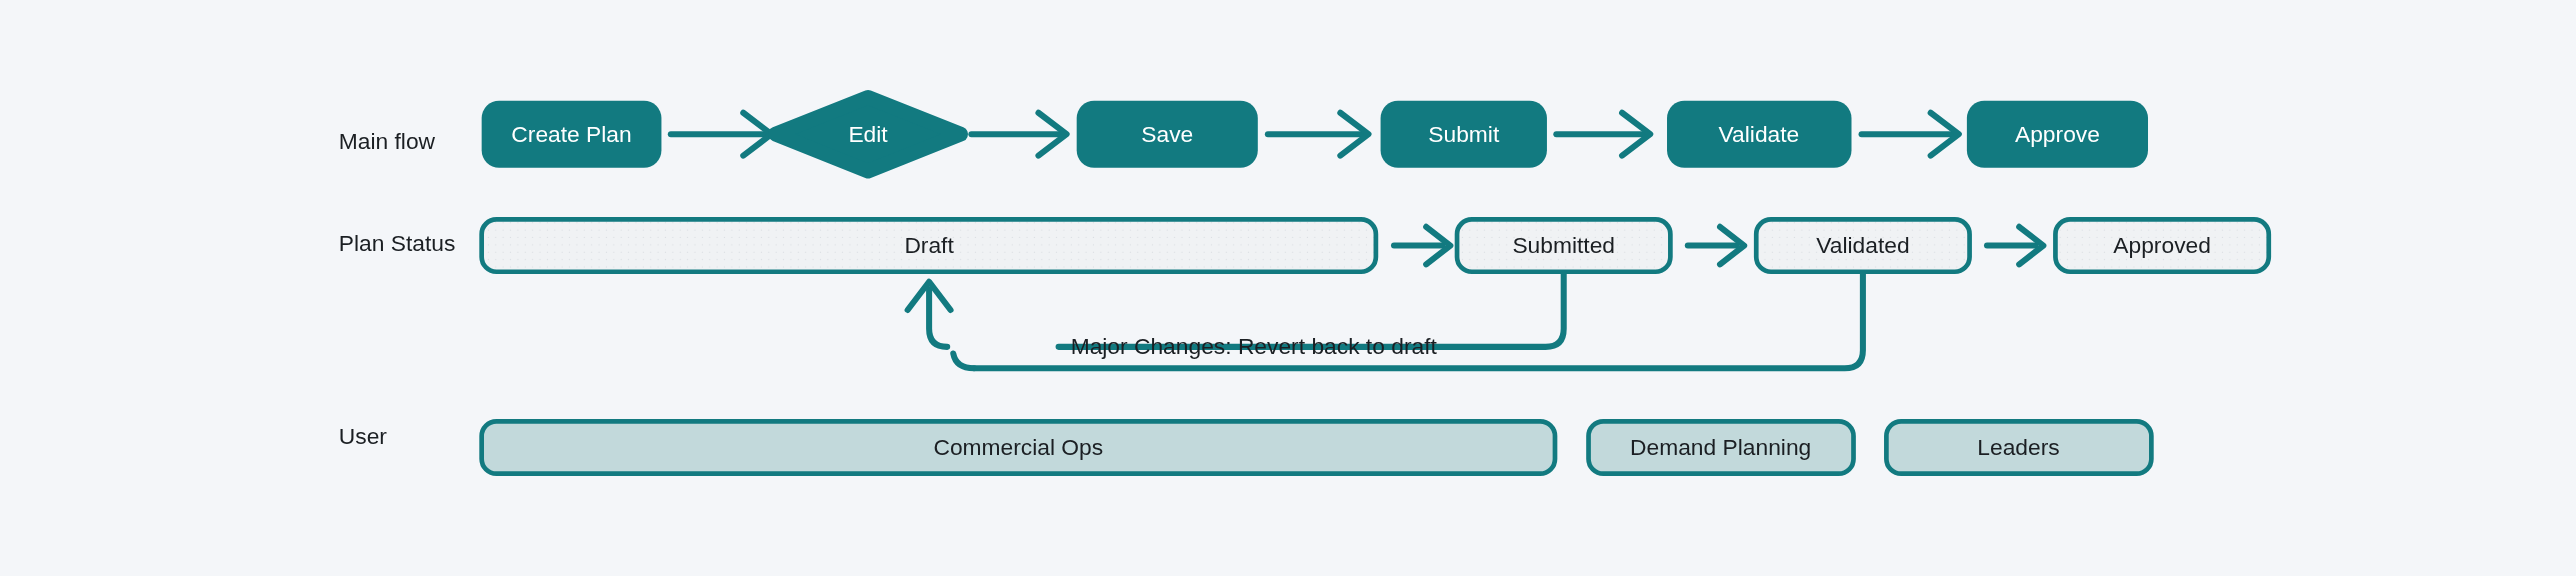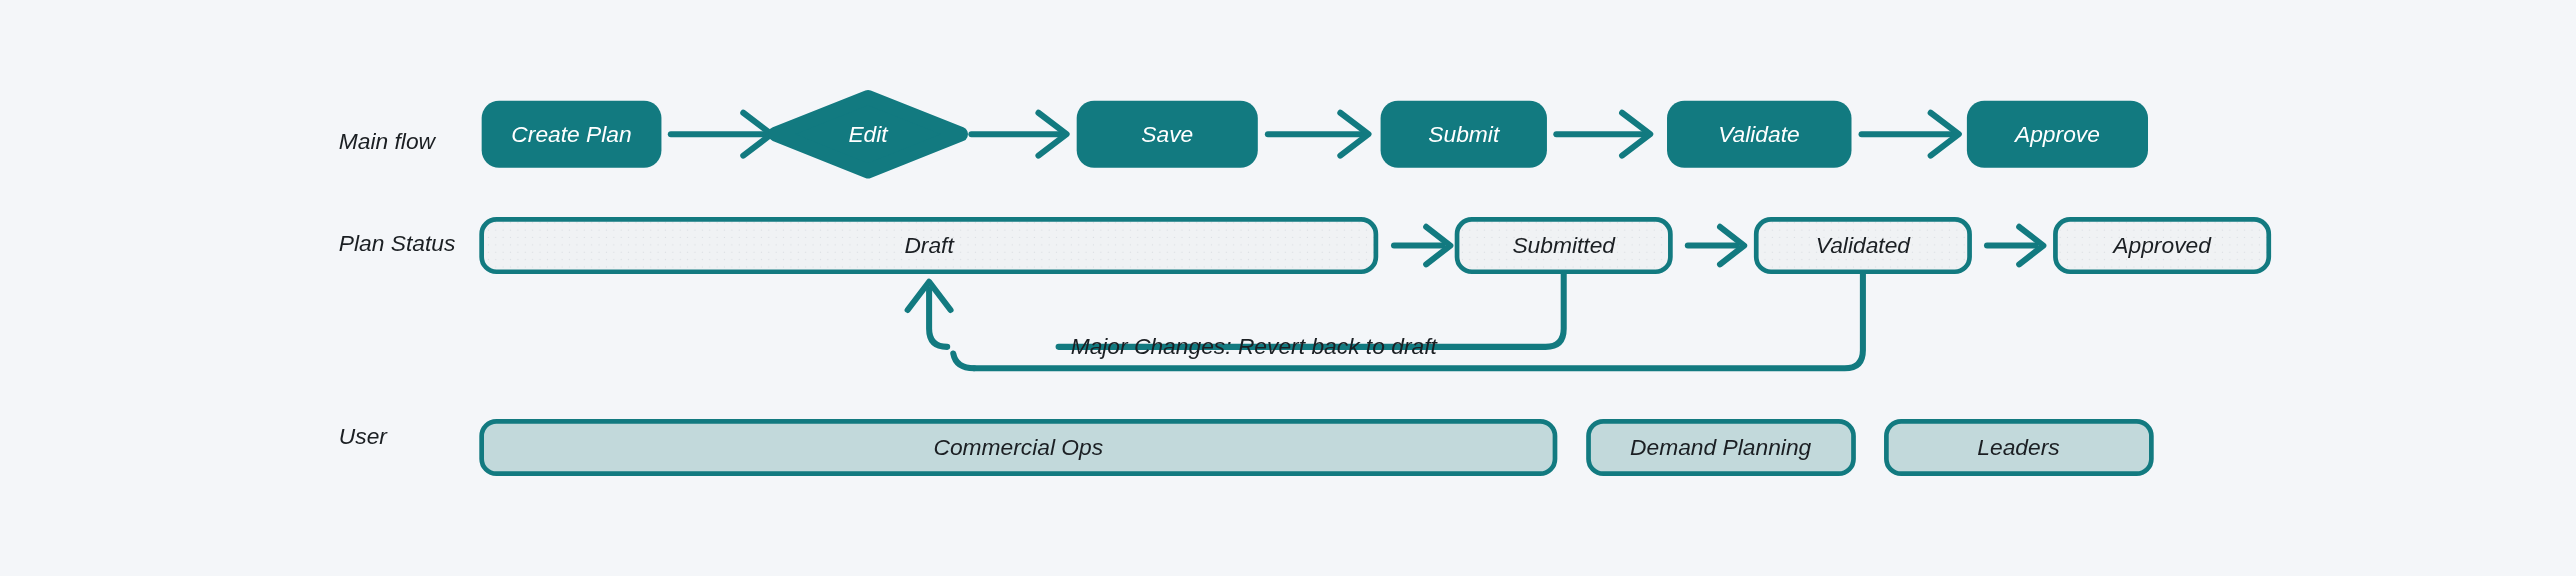--- a/index.html
+++ b/index.html
@@ -12,21 +12,20 @@
     height: 577px;
     background: #f4f6f9;
     font-family: "Liberation Sans", sans-serif;
     overflow: hidden;
   }
   #diagram-root {
     position: relative;
     width: 2576px;
     height: 527px;
     background: #f4f6f9;
-    font-style: italic;
   }
   svg#flow-svg {
     display: block;
     width: 2576px;
     height: 577px;
   }
   .row-label {
     font-family: "Liberation Sans", sans-serif;
     font-size: 34px;
     fill: #1b1f23;

